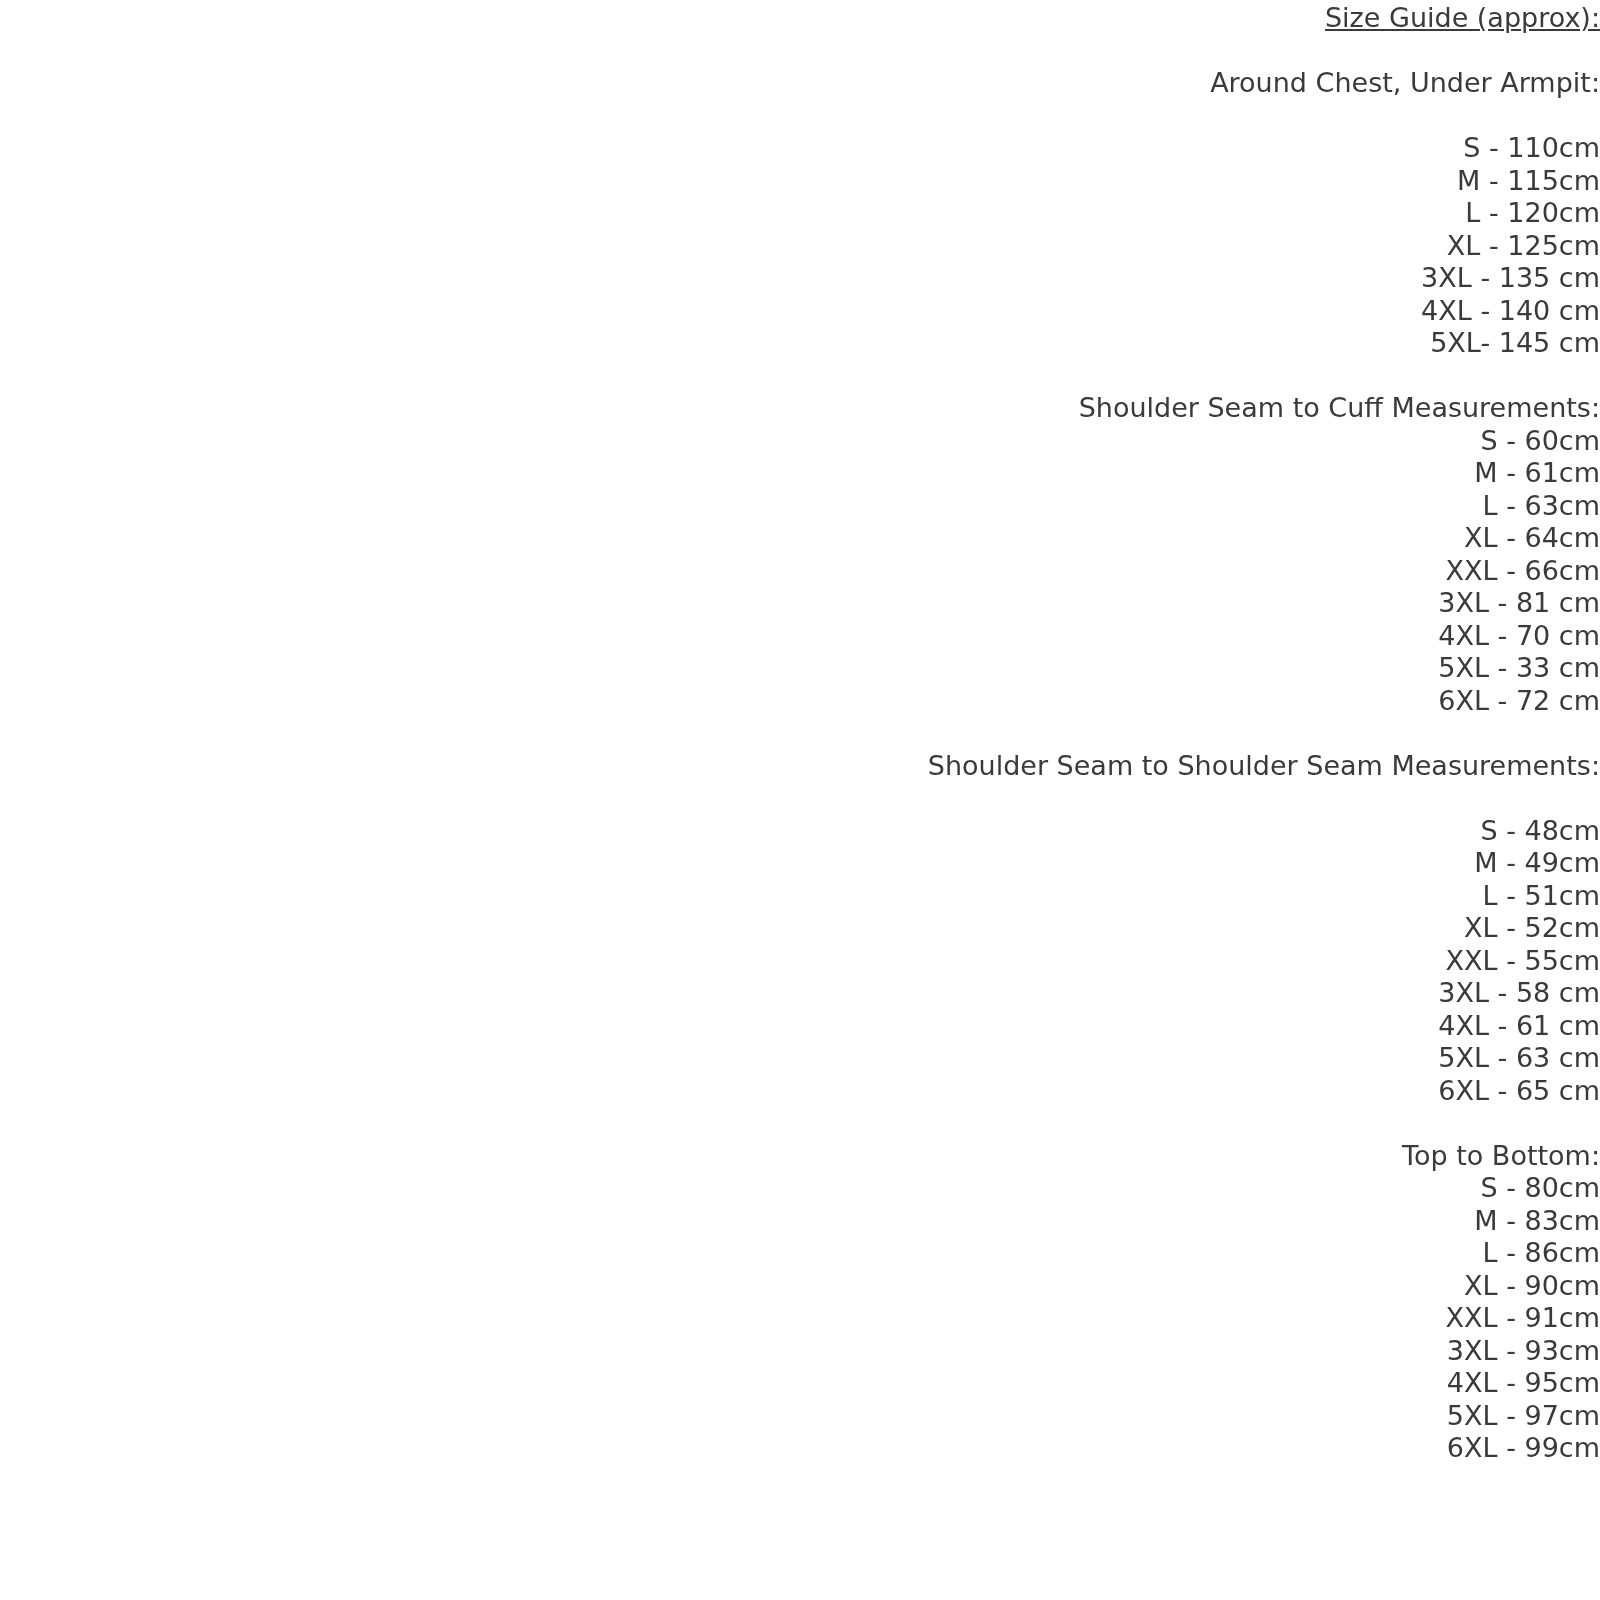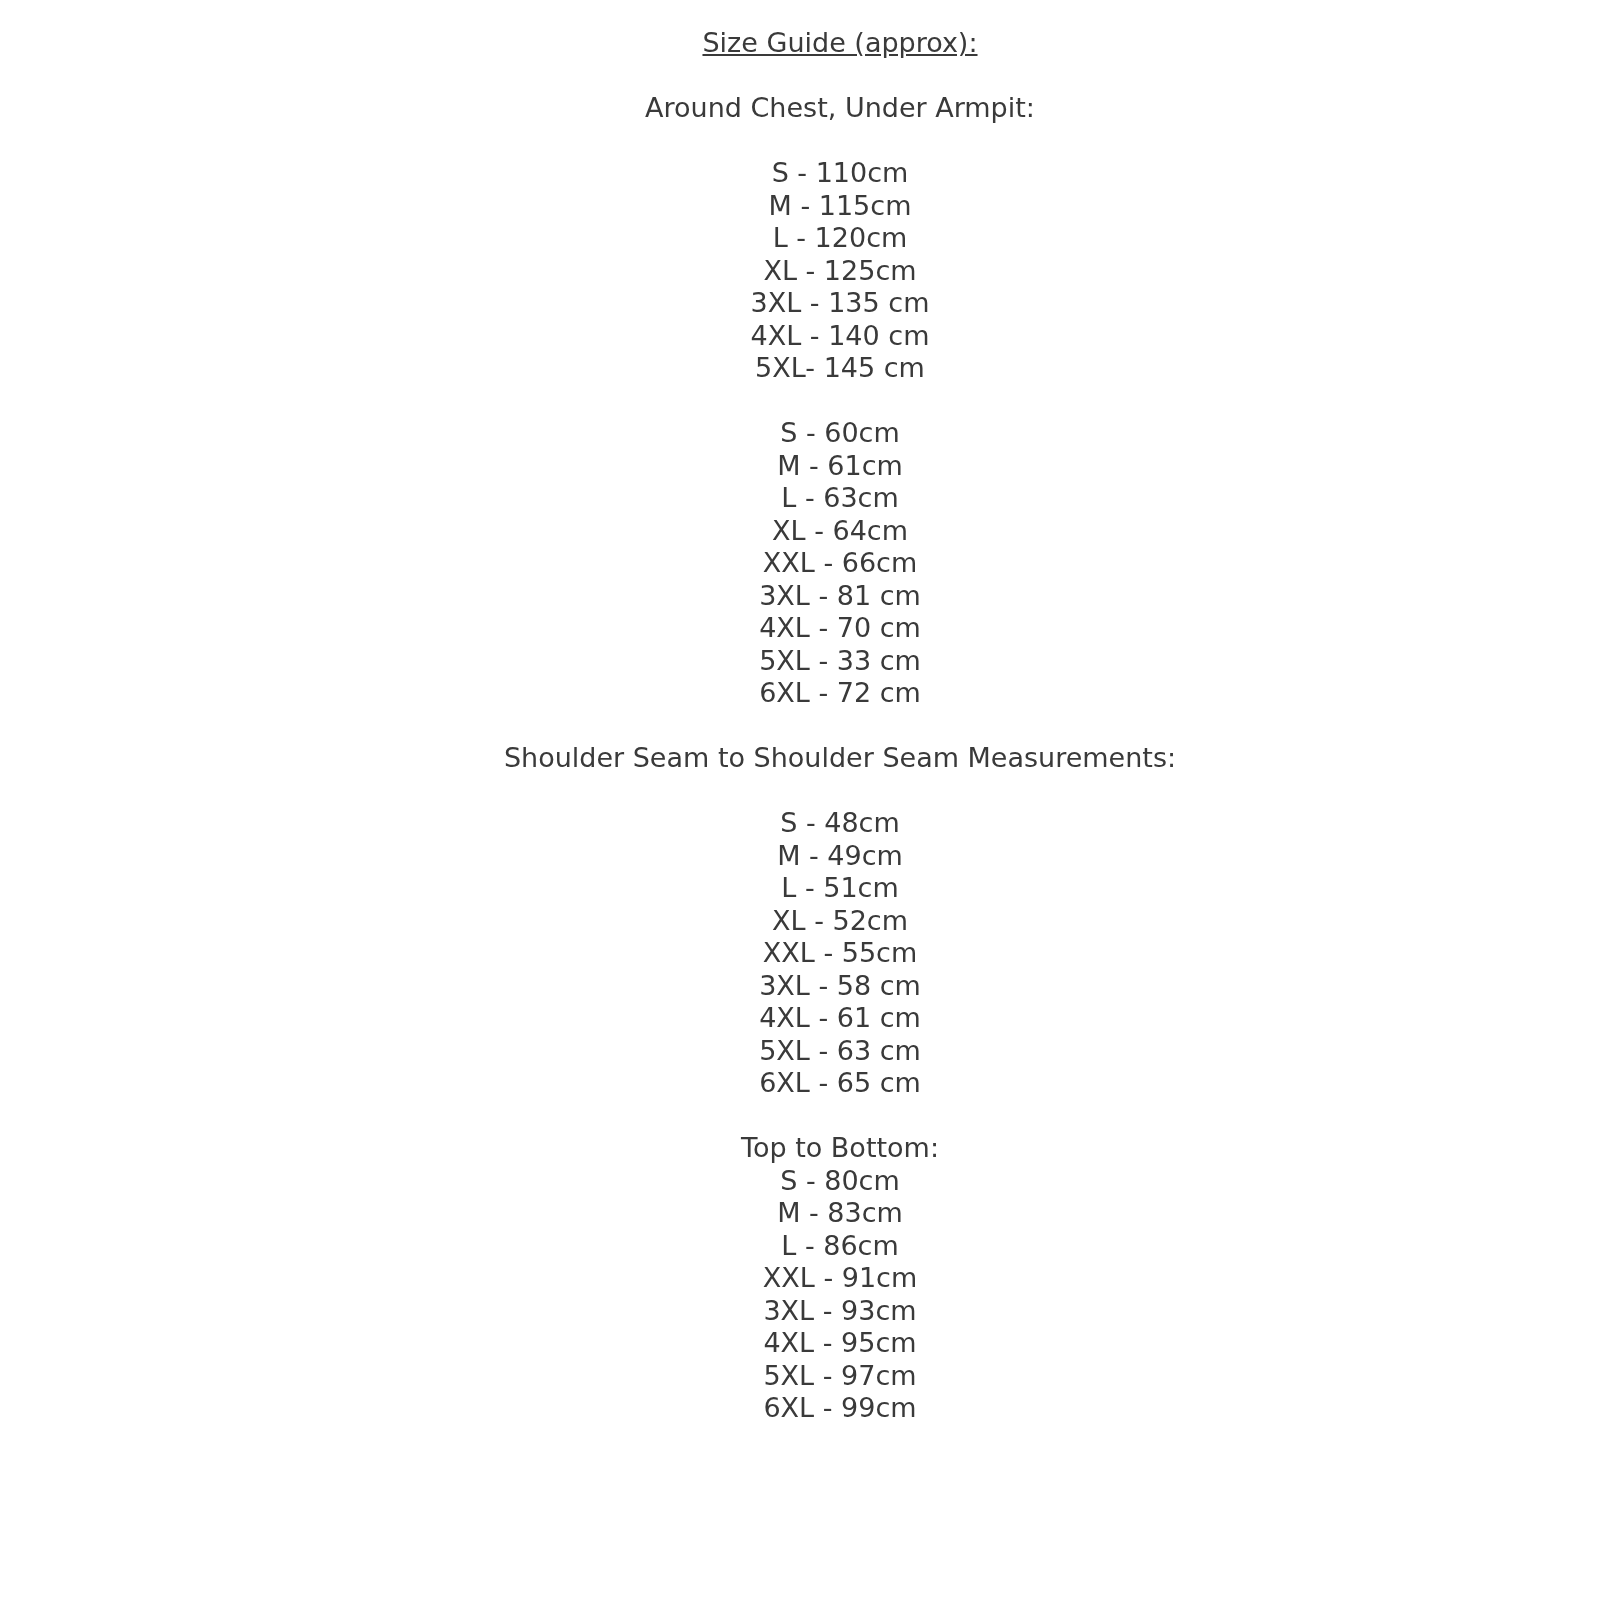--- a/index.html
+++ b/index.html
@@ -11,22 +11,22 @@
     width: 1600px;
     height: 1600px;
     font-family: "DejaVu Sans", "Liberation Sans", sans-serif;
     color: #3a3a3a;
     overflow: hidden;
   }
   .doc {
     box-sizing: border-box;
     width: 1520px;
     margin-left: 80px;
-    padding-top: 27px;
-    text-align: center;
+    padding-top: 2px;
+    text-align: right;
     font-size: 27px;
   }
   .line {
     height: 32.5px;
     line-height: 32.5px;
     white-space: pre;
   }
   .spacer {
     height: 32.5px;
   }
@@ -46,20 +46,21 @@
   <div class="spacer"></div>
   <div class="line">S - 110cm</div>
   <div class="line">M - 115cm</div>
   <div class="line">L - 120cm</div>
   <div class="line">XL - 125cm</div>
   <div class="line">3XL - 135 cm</div>
   <div class="line">4XL - 140 cm</div>
   <div class="line">5XL- 145 cm</div>
   <div class="spacer"></div>
 
+  <div class="line">Shoulder Seam to Cuff Measurements:</div>
   <div class="line">S - 60cm</div>
   <div class="line">M - 61cm</div>
   <div class="line">L - 63cm</div>
   <div class="line">XL - 64cm</div>
   <div class="line">XXL - 66cm</div>
   <div class="line">3XL - 81 cm</div>
   <div class="line">4XL - 70 cm</div>
   <div class="line">5XL - 33 cm</div>
   <div class="line">6XL - 72 cm</div>
   <div class="spacer"></div>
@@ -74,19 +75,20 @@
   <div class="line">3XL - 58 cm</div>
   <div class="line">4XL - 61 cm</div>
   <div class="line">5XL - 63 cm</div>
   <div class="line">6XL - 65 cm</div>
   <div class="spacer"></div>
 
   <div class="line">Top to Bottom:</div>
   <div class="line">S - 80cm</div>
   <div class="line">M - 83cm</div>
   <div class="line">L - 86cm</div>
+  <div class="line">XL - 90cm</div>
   <div class="line">XXL - 91cm</div>
   <div class="line">3XL - 93cm</div>
   <div class="line">4XL - 95cm</div>
   <div class="line">5XL - 97cm</div>
   <div class="line">6XL - 99cm</div>
 
 </div>
 
 </body></html>

